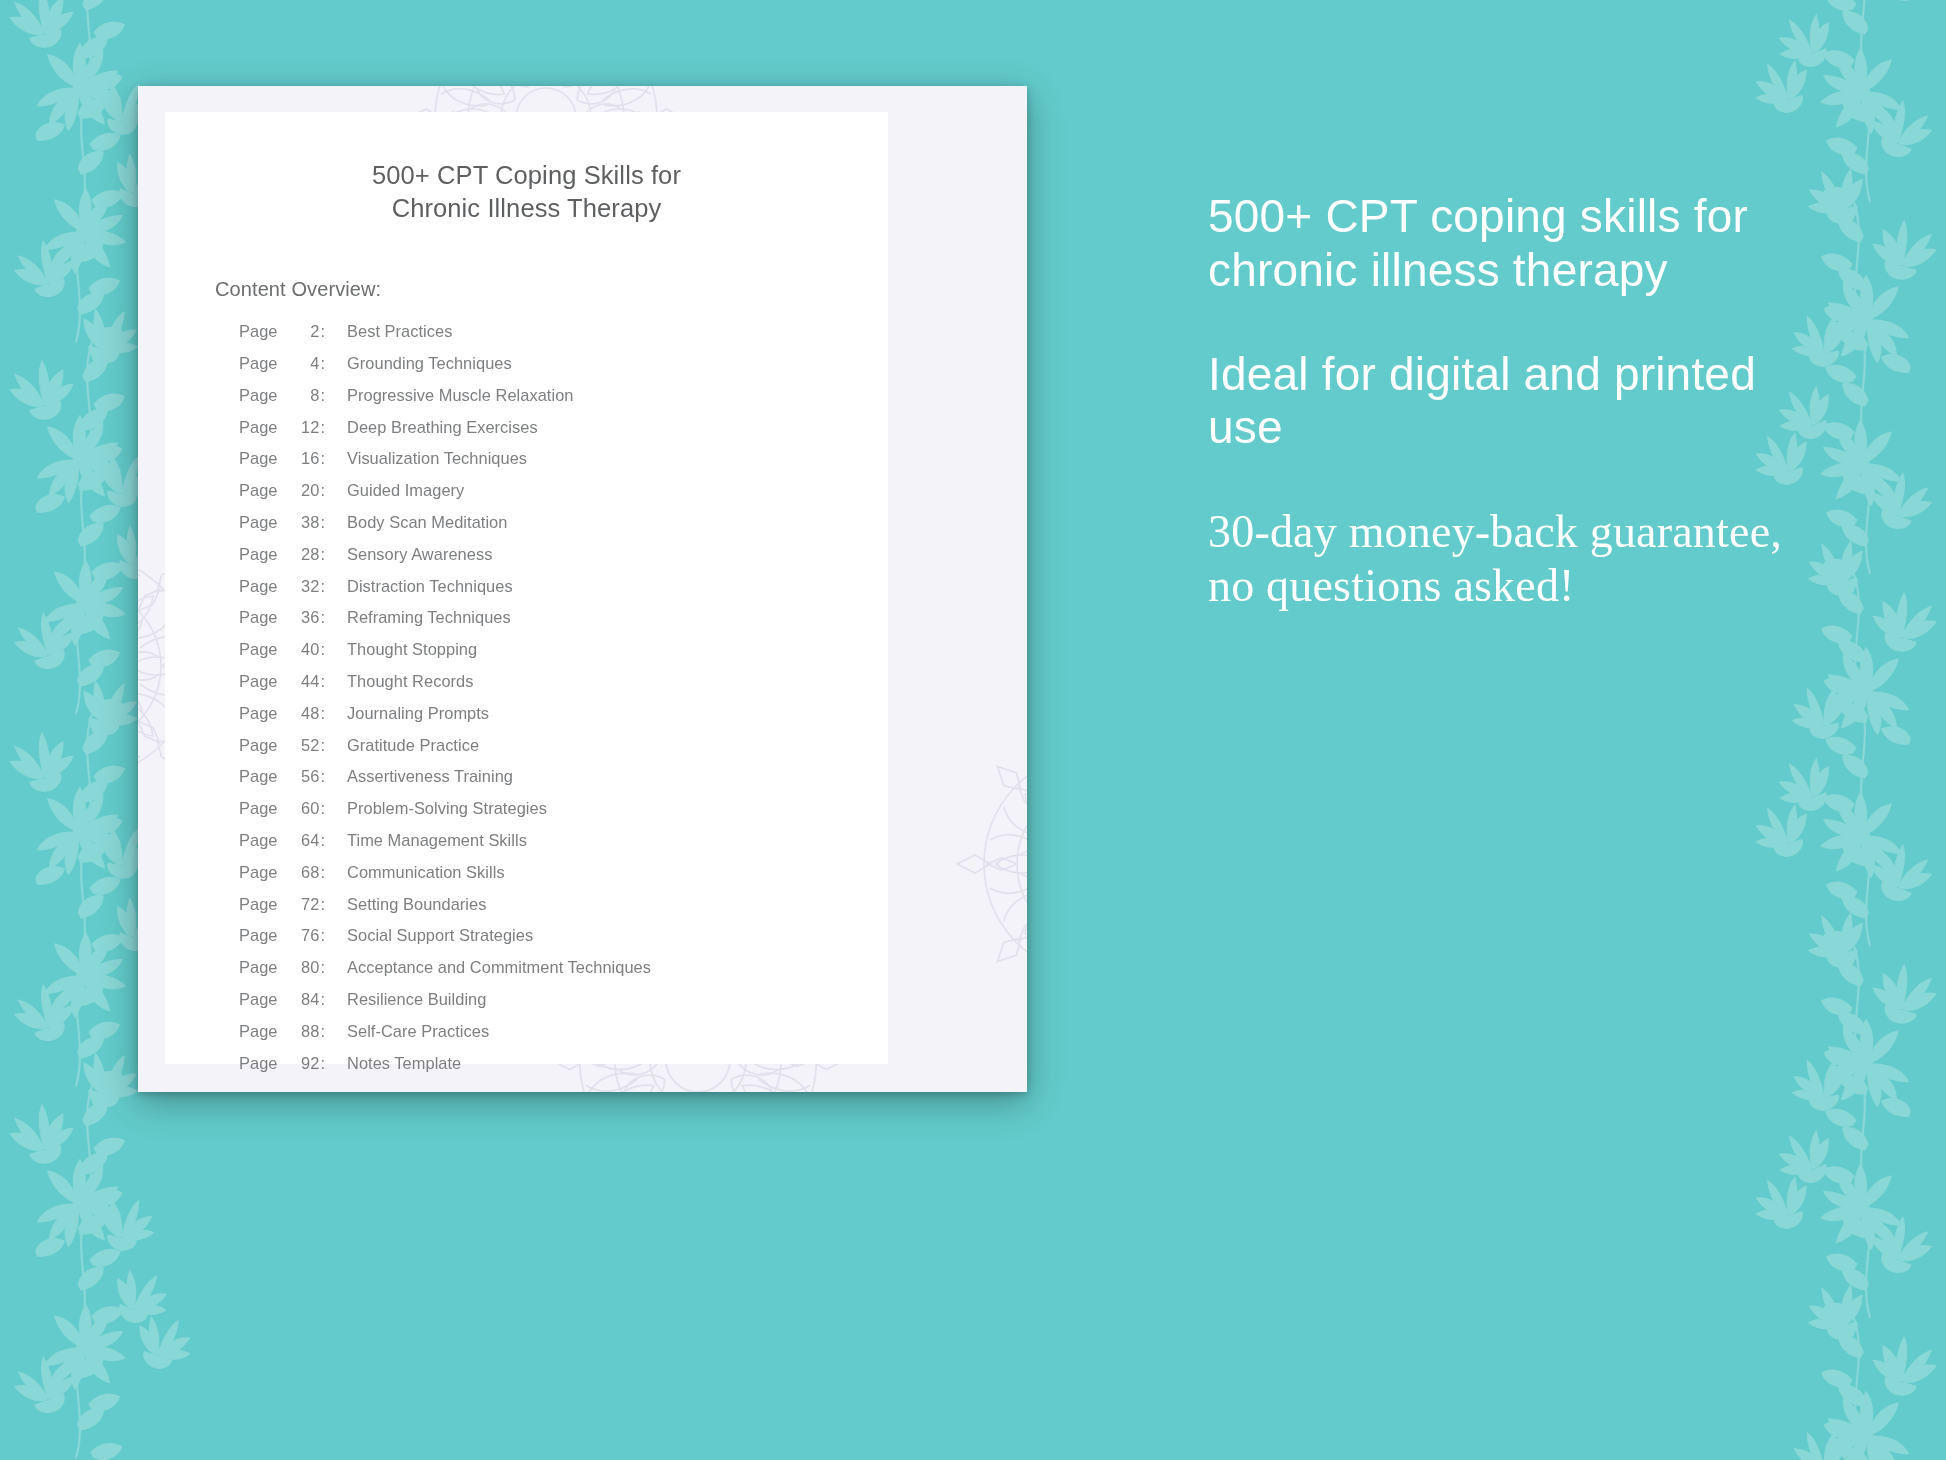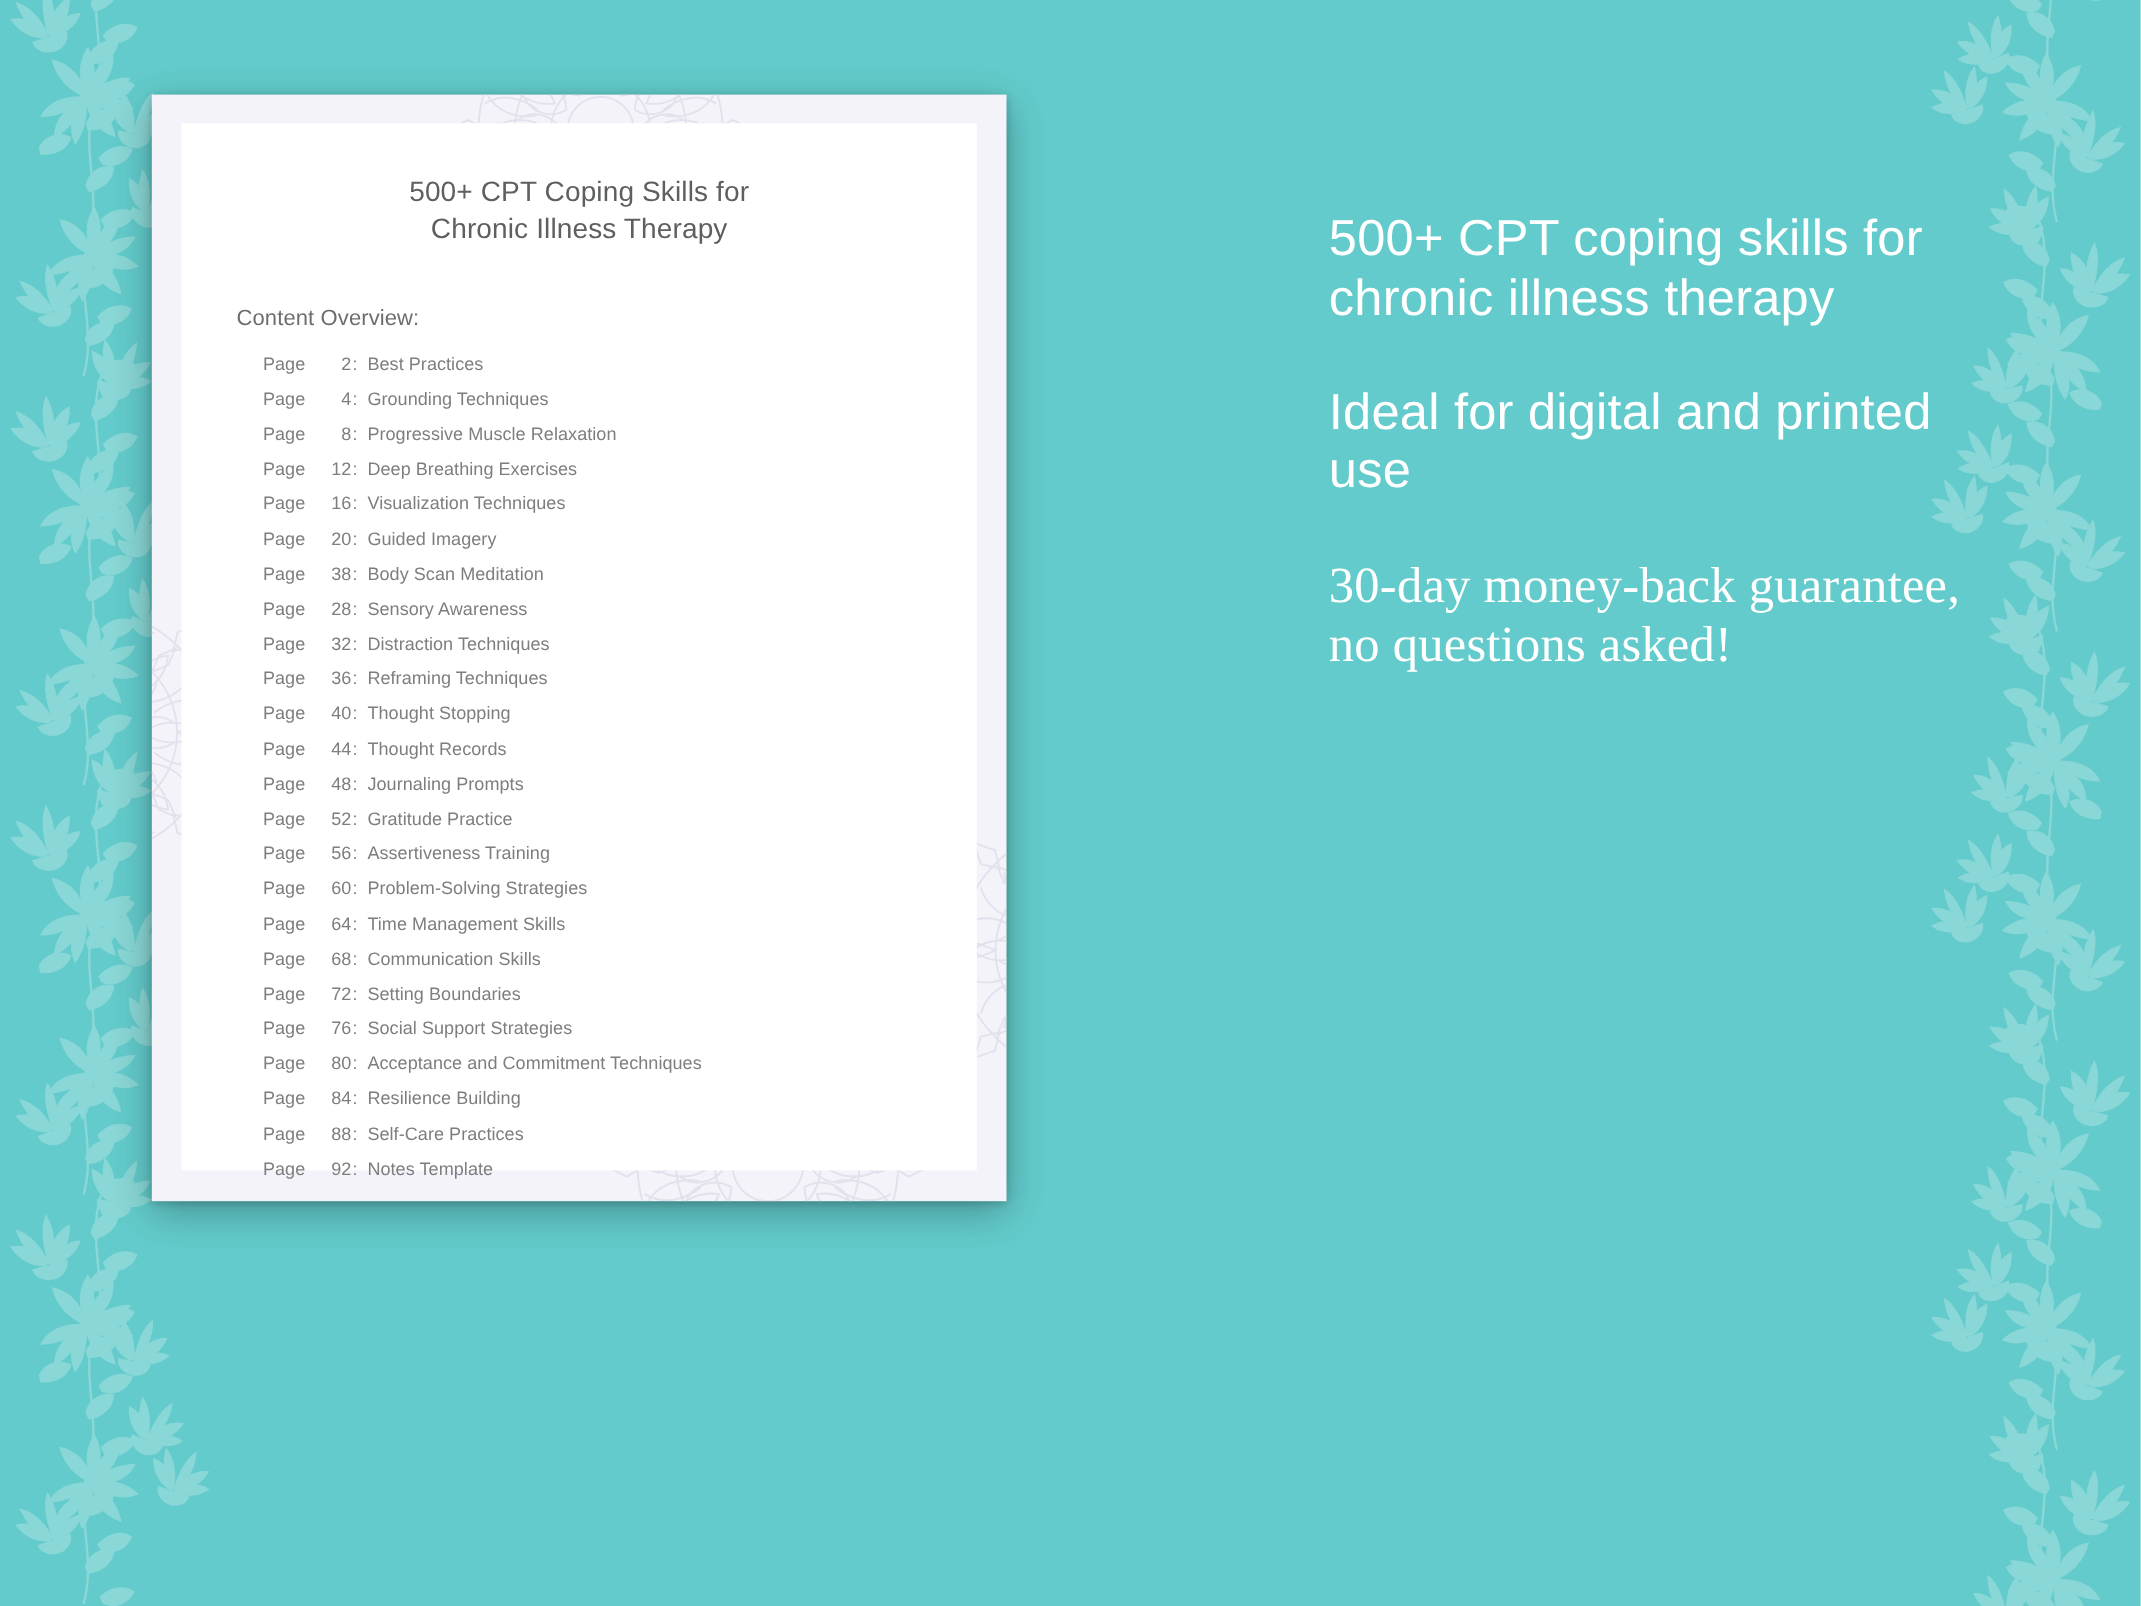--- a/index.html
+++ b/index.html
@@ -26,21 +26,21 @@
     pointer-events:none;
     opacity:.55;
   }
   .vine.left  { left:-18px; }
   .vine.right { right:-18px; transform:scaleX(-1); }
 
   
   #doc-card {
     position:absolute;
     left:138px; top:86px;
-    width:777px; height:1006px;
+    width:889px; height:1006px;
     background:#f4f3fa;
     box-shadow: 0 10px 34px rgba(0,0,0,.30),
                 0 2px 8px rgba(0,0,0,.22);
     overflow:hidden;
   }
 
   .card-mandala {
     position:absolute;
     pointer-events:none;
     opacity:.5;
@@ -98,21 +98,21 @@
     align-items:baseline;
     width:86px;
     flex:0 0 86px;
   }
   .toc-page-word { }
   .toc-page-num  {
     flex:1 1 auto;
     text-align:right;
   }
   .toc-colon { margin-left:1px; }
-  .toc-title { margin-left:9px; white-space:nowrap; }
+  .toc-title { margin-left:22px; white-space:nowrap; }
 
   
   #marketing {
     position:absolute;
     left:1208px; top:190px;
     width:620px;
   }
   .promo {
     color:#ffffff;
     font-size:46px;

